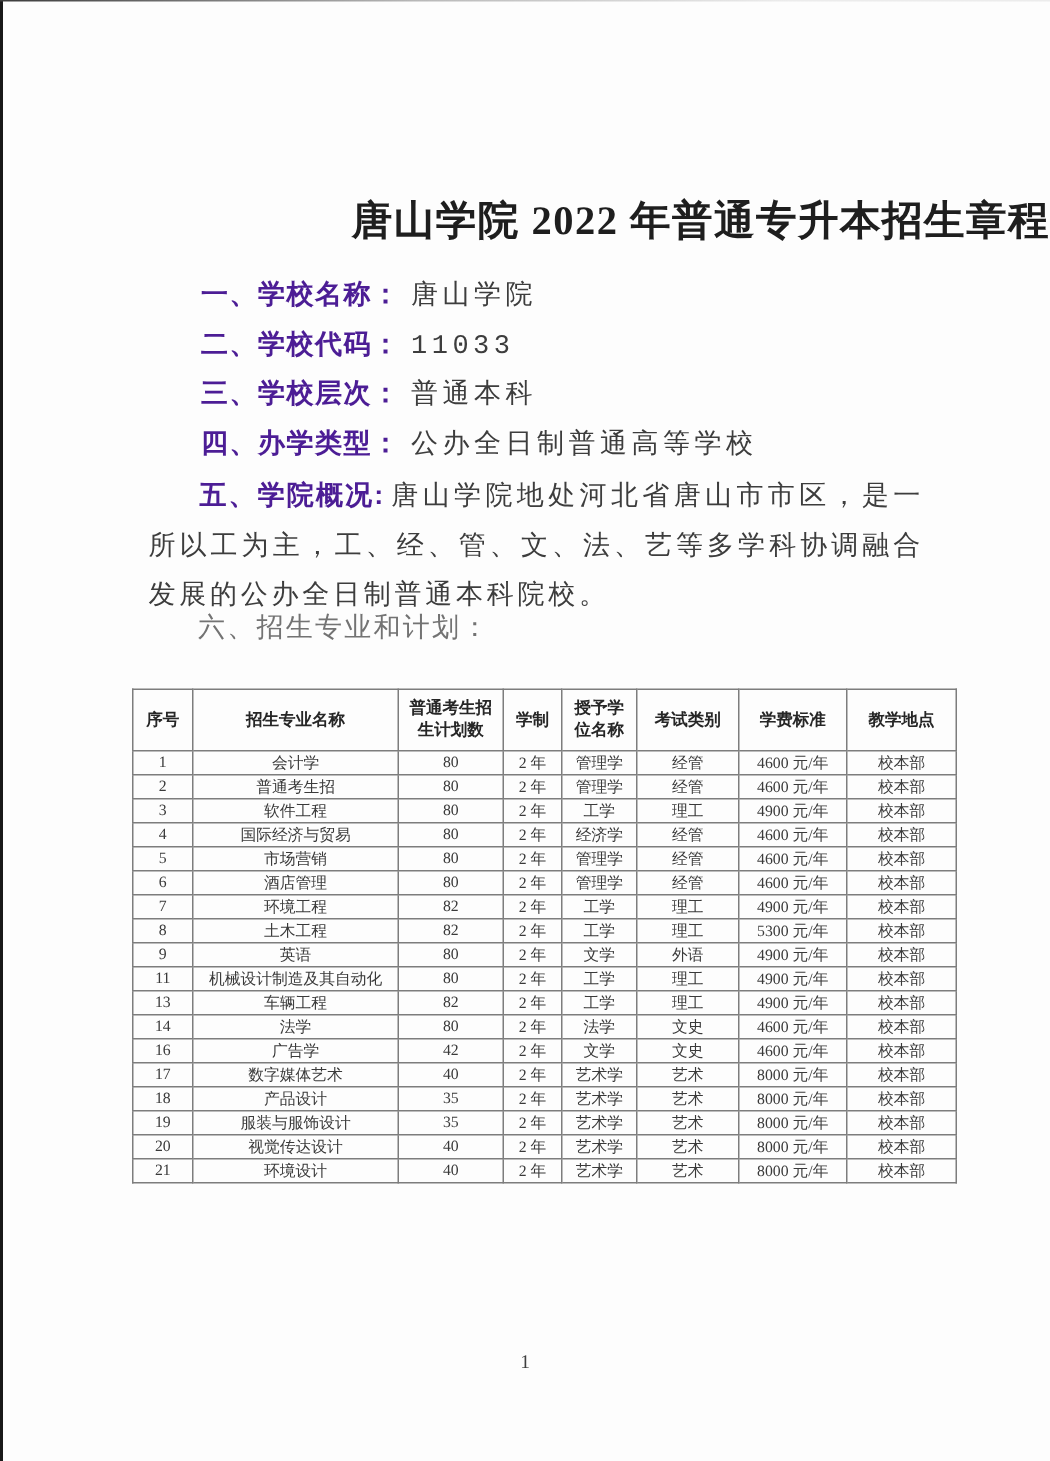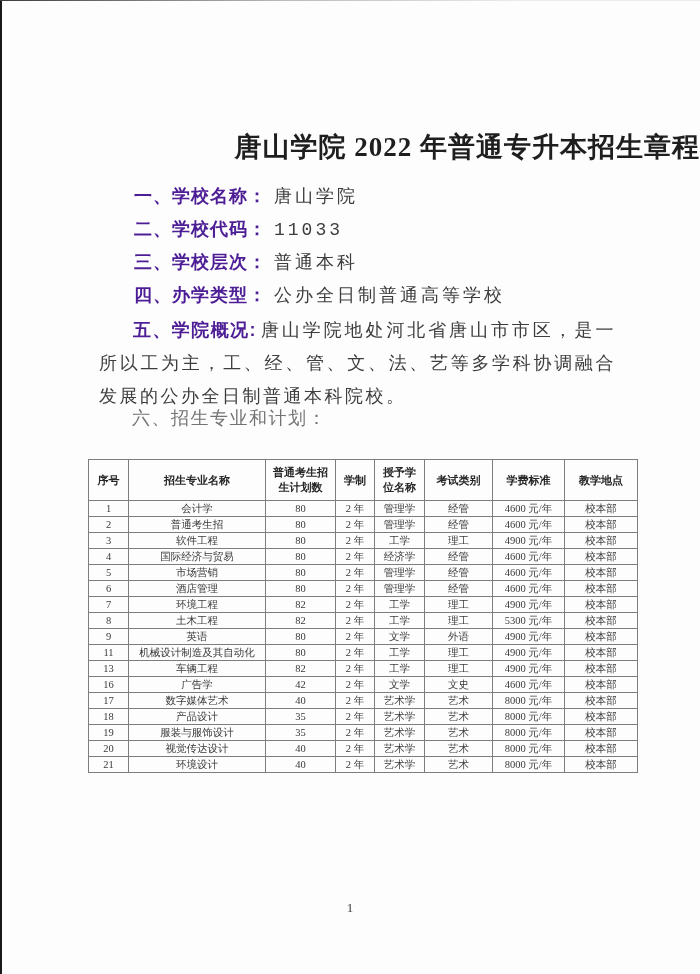--- a/index.html
+++ b/index.html
@@ -243,20 +243,30 @@
     <td>13</td>
     <td>车辆工程</td>
     <td>82</td>
     <td>2 年</td>
     <td>工学</td>
     <td>理工</td>
     <td>4900 元/年</td>
     <td>校本部</td>
   </tr>
 
+  <tr>
+    <td>14</td>
+    <td>法学</td>
+    <td>80</td>
+    <td>2 年</td>
+    <td>法学</td>
+    <td>文史</td>
+    <td>4600 元/年</td>
+    <td>校本部</td>
+  </tr>
 
 
   <tr>
     <td>16</td>
     <td>广告学</td>
     <td>42</td>
     <td>2 年</td>
     <td>文学</td>
     <td>文史</td>
     <td>4600 元/年</td>

